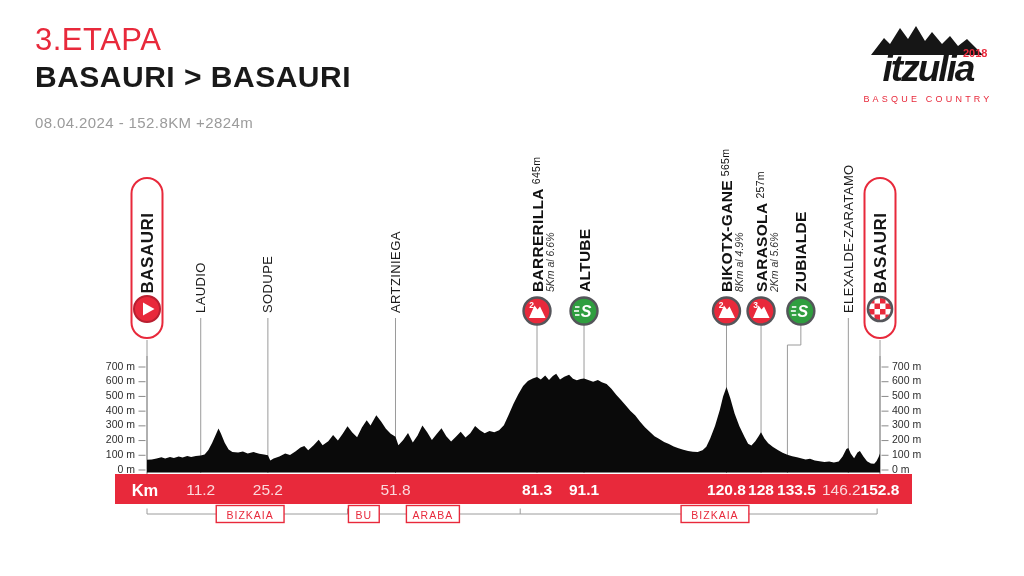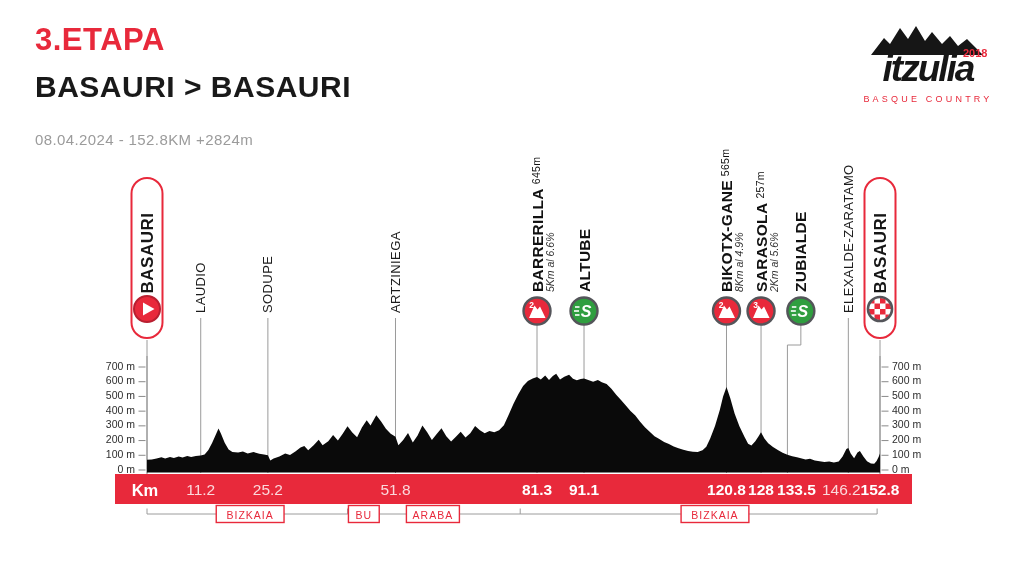--- a/index.html
+++ b/index.html
@@ -1,21 +1,21 @@
 <!DOCTYPE html>
 <html><head>
 <meta charset="utf-8">
 <style>
   html,body{margin:0;padding:0;width:1024px;height:576px;background:#ffffff;overflow:hidden;
     font-family:"Liberation Sans", sans-serif;}
   .canvas{position:relative;width:1024px;height:576px;background:#fff;}
   .header{position:absolute;left:35px;top:22px;}
-  .stage{font-size:31px;font-weight:700;color:#e8293b;letter-spacing:.5px;}
-  .route{font-size:30px;font-weight:700;color:#191919;letter-spacing:.5px;margin-top:12px;}
-  .meta{font-size:15px;color:#9b9b9b;margin-top:27px;letter-spacing:.4px;}
+  .stage{font-size:31px;font-weight:400;color:#e8293b;letter-spacing:.5px;}
+  .route{font-size:30px;font-weight:700;color:#191919;letter-spacing:.5px;margin-top:2px;}
+  .meta{font-size:15px;color:#9b9b9b;margin-top:20px;letter-spacing:.4px;}
   .logo{position:absolute;right:22px;top:24px;width:148px;text-align:center;}
   .logo .mtn{display:block;margin:0 auto -6px auto;}
   .brandrow{position:relative;display:inline-block;}
   .brand{font-size:37px;font-weight:700;color:#161616;letter-spacing:-2px;line-height:1;font-style:italic;}
   .year{position:absolute;top:-3px;right:-14px;font-size:11px;font-weight:700;color:#e8293b;letter-spacing:0;}
   .sub{font-size:9px;color:#e8293b;letter-spacing:3.2px;margin-top:7px;font-weight:400;}
   svg text{font-family:"Liberation Sans", sans-serif;}
 </style>
 </head>
 <body>

